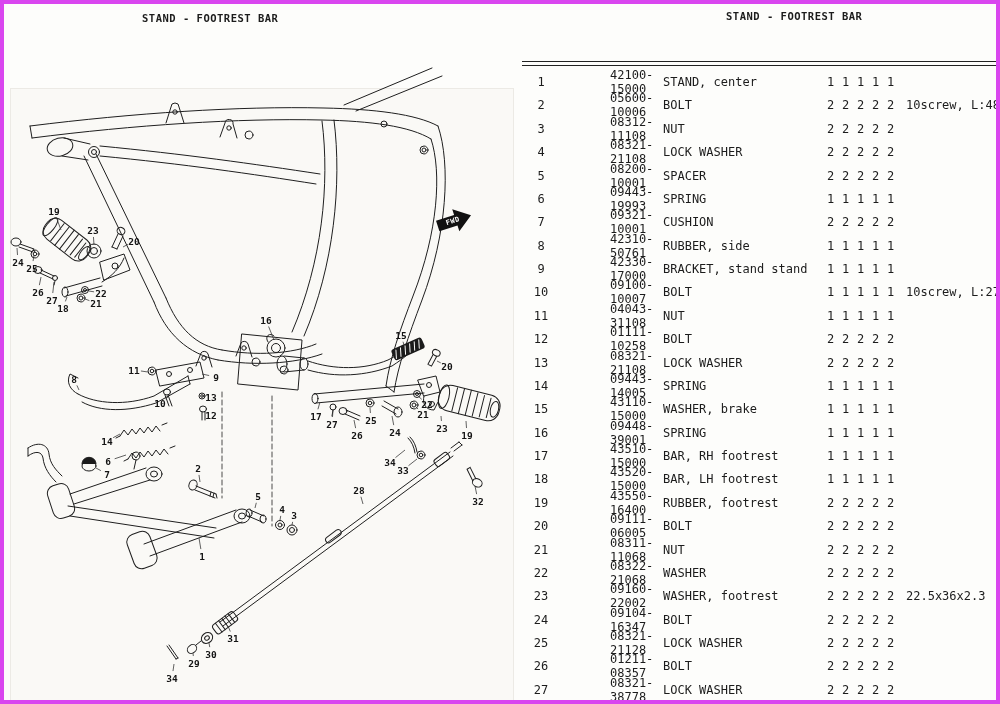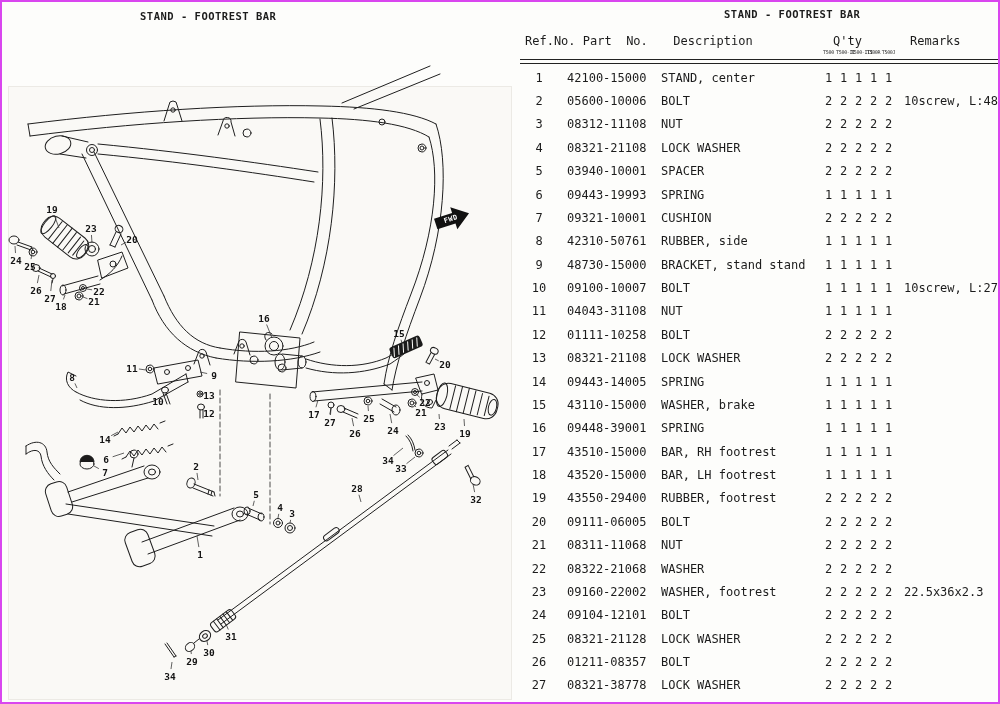--- a/index.html
+++ b/index.html
@@ -1,17 +1,17 @@
 <!DOCTYPE html>
 <html><head>
 <meta charset="utf-8">
 <style>
   html,body{margin:0;padding:0;background:#e9e8e5;}
   .page{position:relative;width:1000px;height:704px;background:#fdfdfb;overflow:hidden;
-        border:2px solid #d946ef;box-sizing:border-box;
+        border:4px solid #d946ef;box-sizing:border-box;
         font-family:"DejaVu Sans Mono","Liberation Mono",monospace;color:#1c1c1c;}
   
   .diagram-panel{position:absolute;left:0;top:0;width:515px;height:704px;}
   .d-title{position:absolute;left:138px;top:8px;font-size:10.5px;font-weight:700;
            letter-spacing:.5px;white-space:pre;}
   .plate{position:absolute;left:6px;top:84px;width:502px;height:612px;
          background:#faf9f6;border:1px solid #eceae5;}
   svg{position:absolute;left:0;top:0;}
   .art{stroke:#1f1f1f;stroke-width:1;fill:none;stroke-linecap:round;stroke-linejoin:round;}
   .callout{font:700 9.5px "DejaVu Sans Mono",monospace;fill:#141414;
@@ -32,21 +32,21 @@
   .models{display:flex;margin-top:1px;}
   .models span{flex:0 0 15px;width:15px;text-align:center;font-size:5px;
                letter-spacing:-.3px;white-space:nowrap;overflow:visible;color:#2a2a2a;}
   .h-rem{grid-column:9;padding-left:14px;}
   .rule{position:absolute;top:57px;left:3px;width:478px;height:2.5px;
         border-top:1.3px solid #222;border-bottom:1.3px solid #222;}
   #rows{position:absolute;top:64px;left:8px;right:4px;}
   .row{display:grid;grid-template-columns:36px 100px 160px repeat(5,15px) 1fr;
        height:23.38px;align-items:center;font-size:12px;}
   .c-ref{text-align:center;padding-right:8px;}
-  .c-part{padding-left:6px;}
+  .c-part{padding-left:6px;margin-left:41px;}
   .c-qty{text-align:center;}
   .c-rem{padding-left:8px;white-space:nowrap;}
 </style>
 </head>
 <body>
 
 <div class="page">
 
   <div class="diagram-panel">
     <div class="plate"></div>
@@ -337,35 +337,20 @@
       <g transform="rotate(-18 451 217)">
         <path d="M433,211 h19 v-6 l16,11.5 -16,11.5 v-6 h-19 z" fill="#111111"></path>
         <text class="fwd-text" x="449" y="216.5">FWD</text>
       </g>
     </svg>
   </div>
 
   <div class="table-panel">
     <div class="t-title">STAND - FOOTREST BAR</div>
 
-    <div class="t-head">
-      <span class="h-refpart">Ref.No. Part  No.</span>
-      <span class="h-desc">Description</span>
-      <span class="h-qty">
-        <span class="qty-label">Q'ty</span>
-        <span class="models" id="models">
-            <span>T500</span>
-            <span>T500-II</span>
-            <span>T500-III</span>
-            <span>T500R</span>
-            <span>T500J</span>
-          </span>
-      </span>
-      <span class="h-rem">Remarks</span>
-    </div>
 
     <div class="rule"></div>
 
     <div id="rows">
         <div class="row">
           <div class="c-ref">1</div>
           <div class="c-part">42100-15000</div>
           <div class="c-desc">STAND, center</div>
           <div class="c-qty">1</div>
           <div class="c-qty">1</div>
@@ -402,21 +387,21 @@
           <div class="c-desc">LOCK WASHER</div>
           <div class="c-qty">2</div>
           <div class="c-qty">2</div>
           <div class="c-qty">2</div>
           <div class="c-qty">2</div>
           <div class="c-qty">2</div>
           <div class="c-rem"></div>
         </div>
         <div class="row">
           <div class="c-ref">5</div>
-          <div class="c-part">03940-10001</div>
+          <div class="c-part">08200-10001</div>
           <div class="c-desc">SPACER</div>
           <div class="c-qty">2</div>
           <div class="c-qty">2</div>
           <div class="c-qty">2</div>
           <div class="c-qty">2</div>
           <div class="c-qty">2</div>
           <div class="c-rem"></div>
         </div>
         <div class="row">
           <div class="c-ref">6</div>
@@ -446,21 +431,21 @@
           <div class="c-desc">RUBBER, side</div>
           <div class="c-qty">1</div>
           <div class="c-qty">1</div>
           <div class="c-qty">1</div>
           <div class="c-qty">1</div>
           <div class="c-qty">1</div>
           <div class="c-rem"></div>
         </div>
         <div class="row">
           <div class="c-ref">9</div>
-          <div class="c-part">48730-15000</div>
+          <div class="c-part">42330-17000</div>
           <div class="c-desc">BRACKET, stand stand</div>
           <div class="c-qty">1</div>
           <div class="c-qty">1</div>
           <div class="c-qty">1</div>
           <div class="c-qty">1</div>
           <div class="c-qty">1</div>
           <div class="c-rem"></div>
         </div>
         <div class="row">
           <div class="c-ref">10</div>
@@ -556,21 +541,21 @@
           <div class="c-desc">BAR, LH footrest</div>
           <div class="c-qty">1</div>
           <div class="c-qty">1</div>
           <div class="c-qty">1</div>
           <div class="c-qty">1</div>
           <div class="c-qty">1</div>
           <div class="c-rem"></div>
         </div>
         <div class="row">
           <div class="c-ref">19</div>
-          <div class="c-part">43550-29400</div>
+          <div class="c-part">43550-16400</div>
           <div class="c-desc">RUBBER, footrest</div>
           <div class="c-qty">2</div>
           <div class="c-qty">2</div>
           <div class="c-qty">2</div>
           <div class="c-qty">2</div>
           <div class="c-qty">2</div>
           <div class="c-rem"></div>
         </div>
         <div class="row">
           <div class="c-ref">20</div>
@@ -611,21 +596,21 @@
           <div class="c-desc">WASHER, footrest</div>
           <div class="c-qty">2</div>
           <div class="c-qty">2</div>
           <div class="c-qty">2</div>
           <div class="c-qty">2</div>
           <div class="c-qty">2</div>
           <div class="c-rem">22.5x36x2.3</div>
         </div>
         <div class="row">
           <div class="c-ref">24</div>
-          <div class="c-part">09104-12101</div>
+          <div class="c-part">09104-16347</div>
           <div class="c-desc">BOLT</div>
           <div class="c-qty">2</div>
           <div class="c-qty">2</div>
           <div class="c-qty">2</div>
           <div class="c-qty">2</div>
           <div class="c-qty">2</div>
           <div class="c-rem"></div>
         </div>
         <div class="row">
           <div class="c-ref">25</div>

